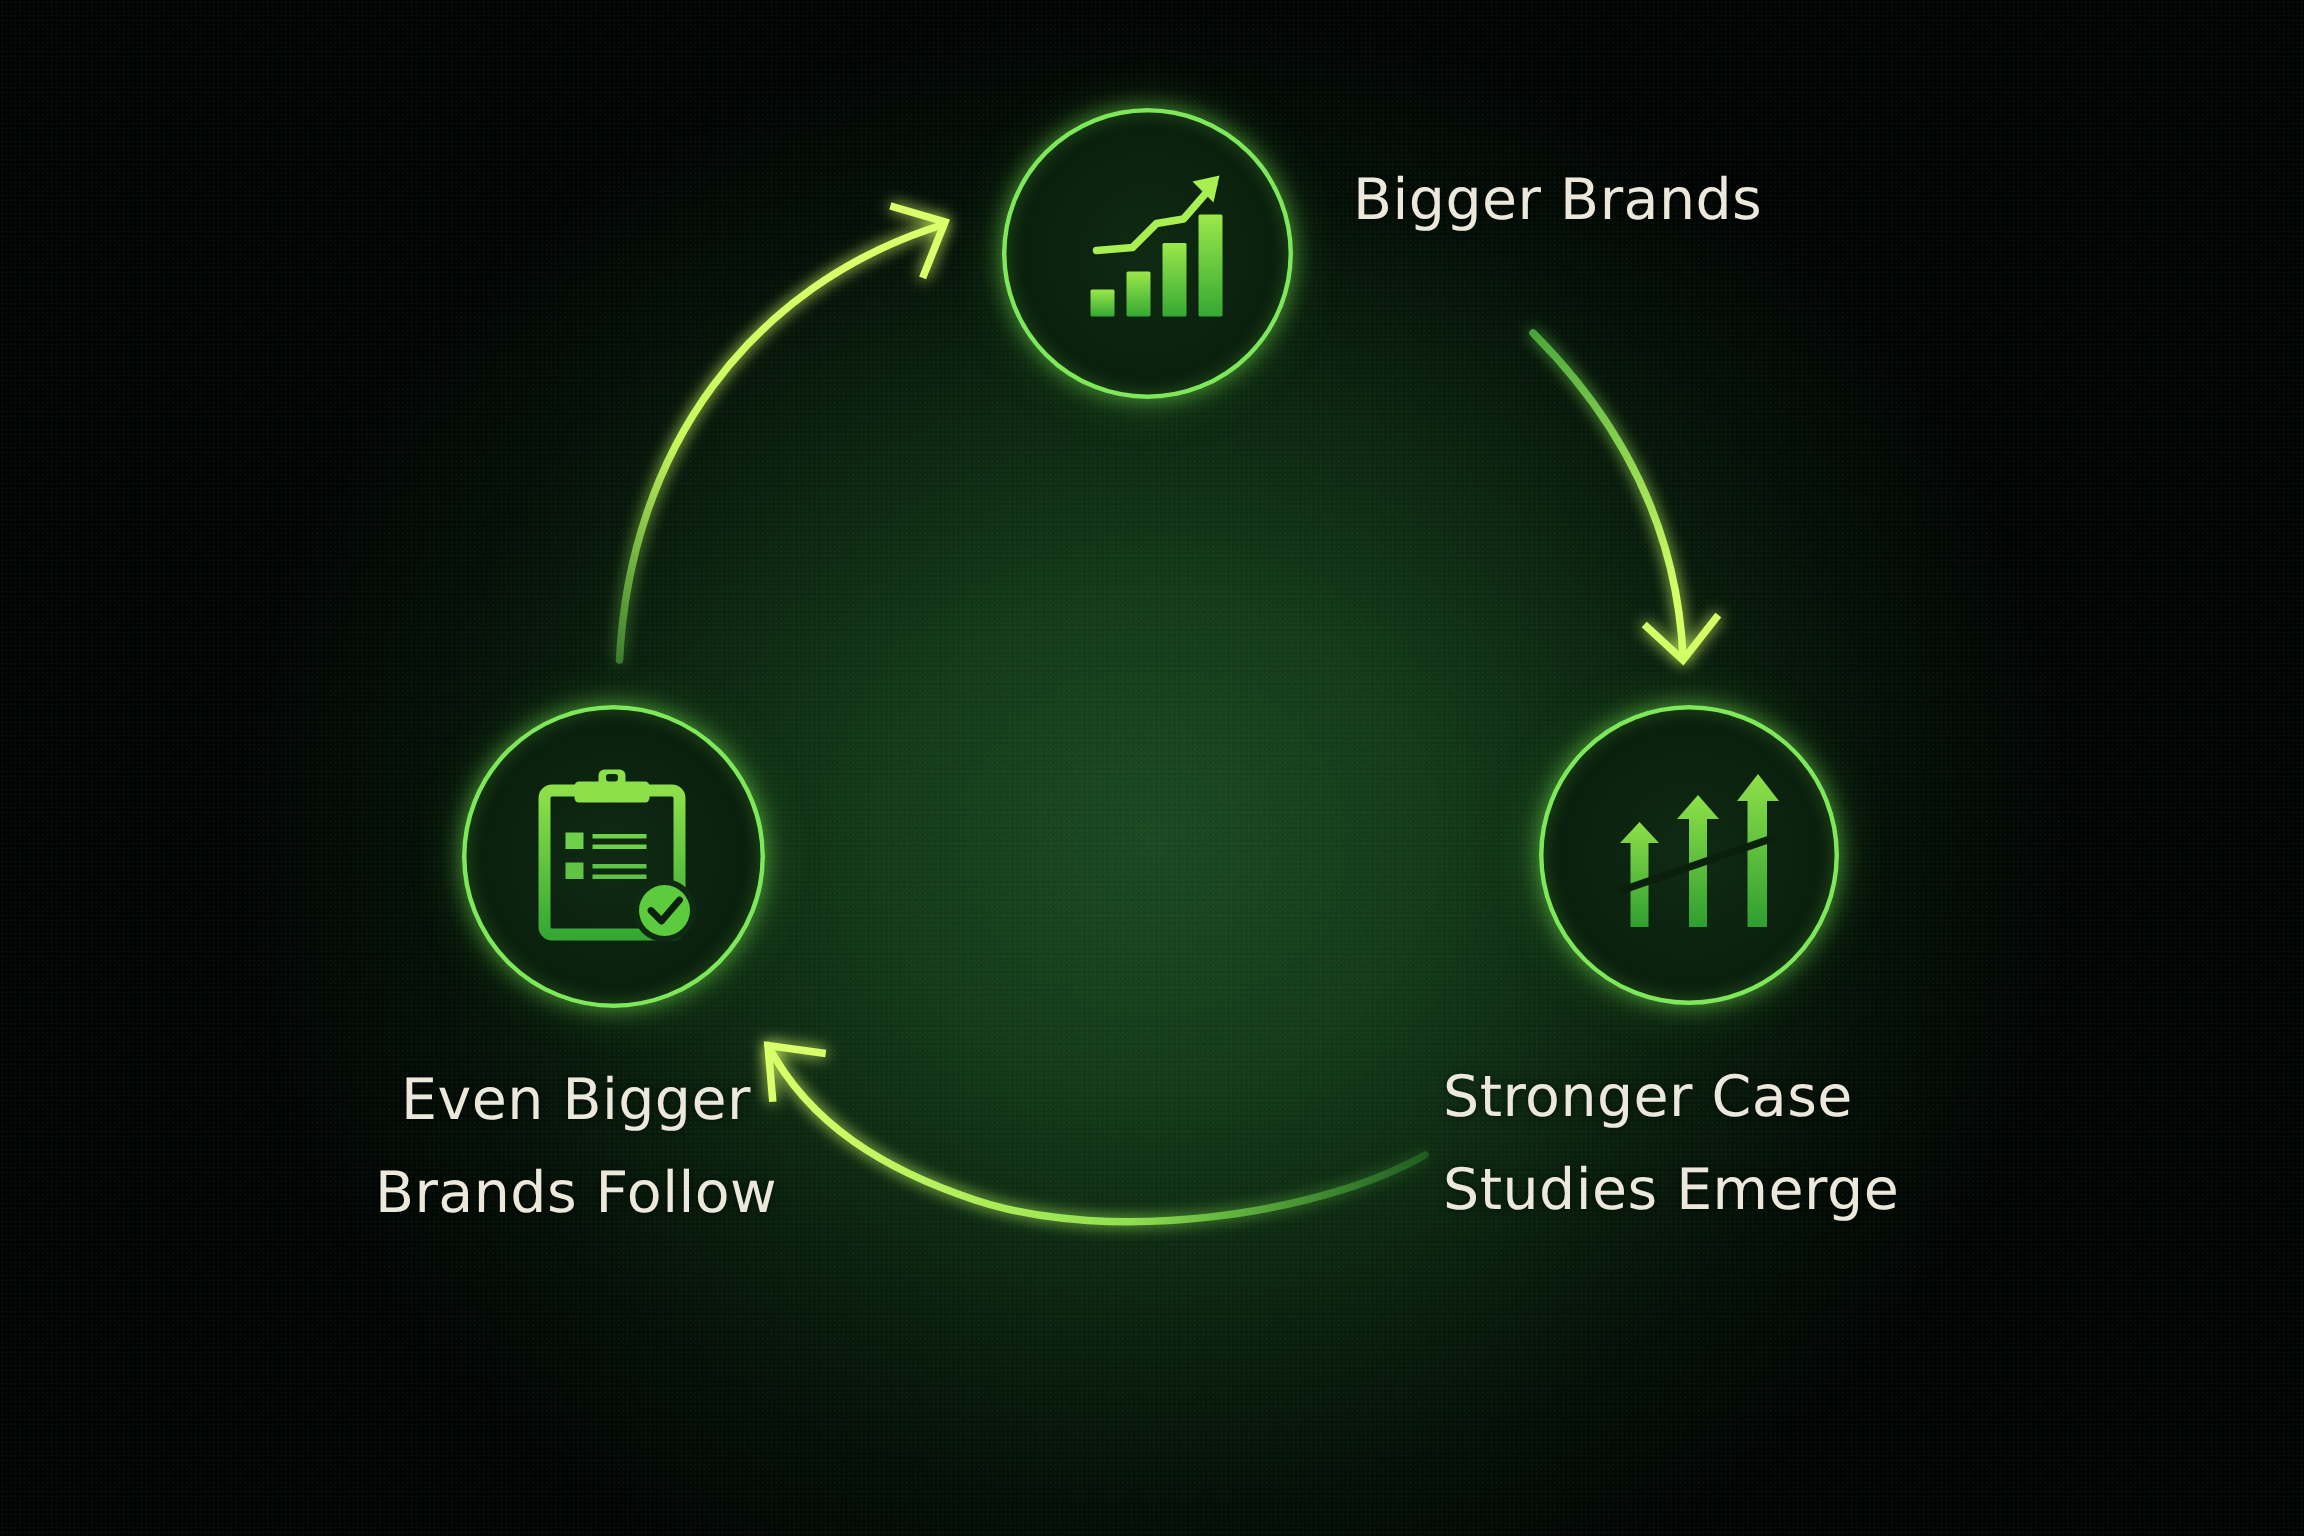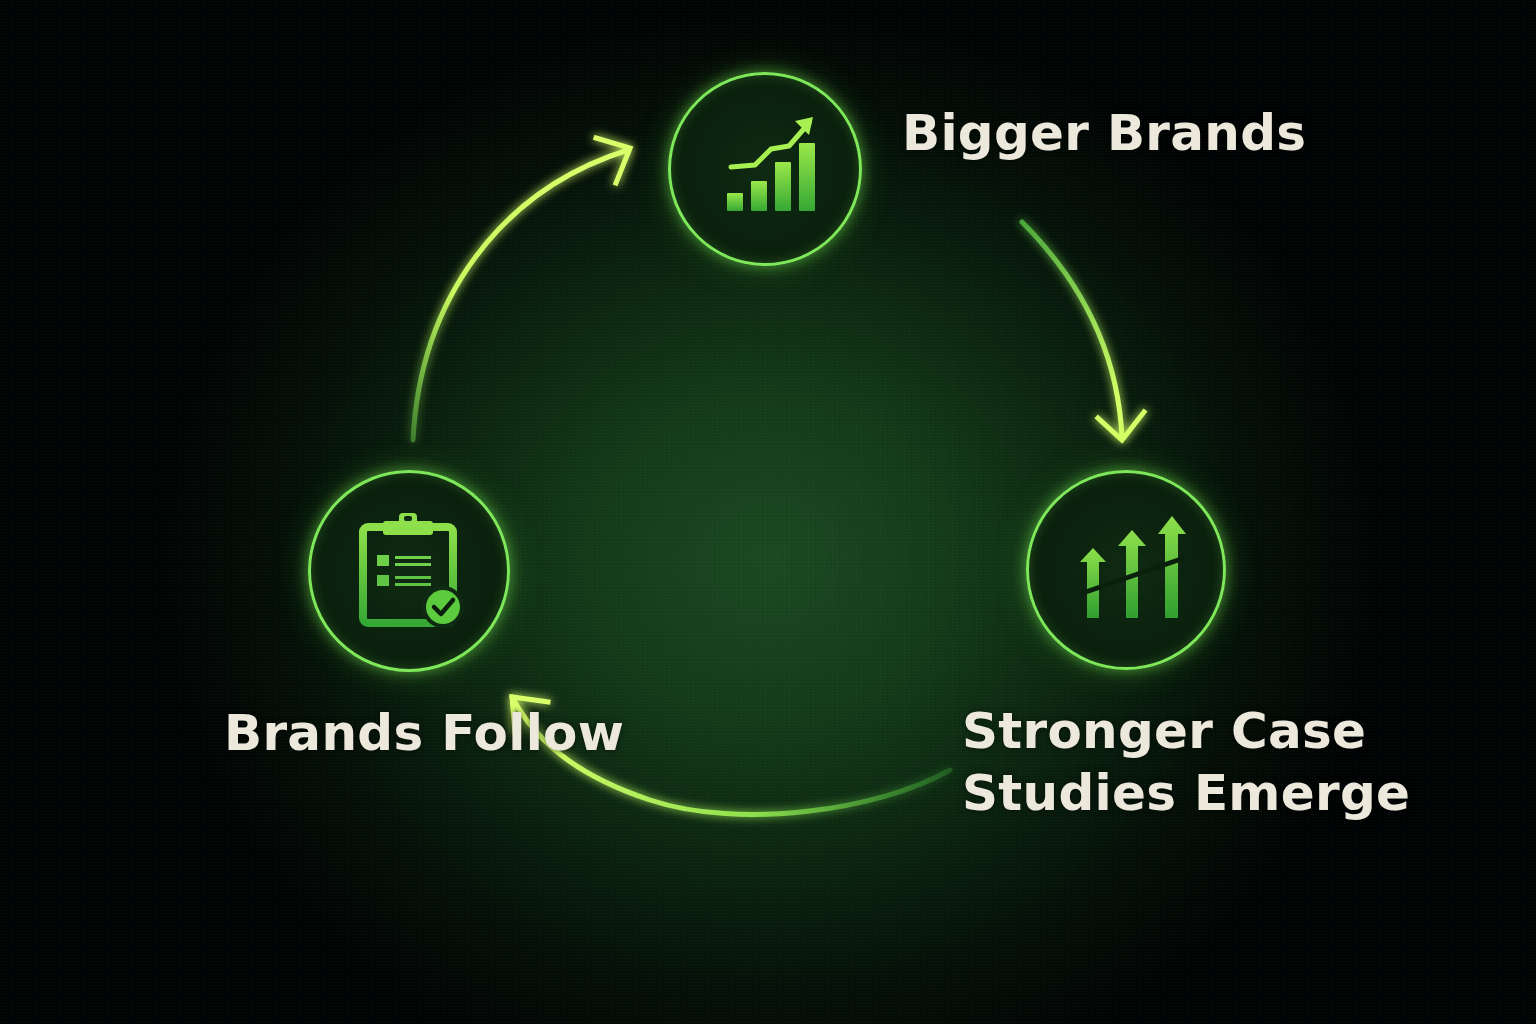--- a/index.html
+++ b/index.html
@@ -49,22 +49,22 @@
       align-items: center;
       justify-content: center;
     }
     .node svg { width: 120px; height: 120px; }
     #node-top { left: 668px; top: 72px; width: 194px; height: 194px; }
     #node-right { left: 1026px; top: 470px; width: 200px; height: 200px; }
     #node-left { left: 308px; top: 470px; width: 202px; height: 202px; }
     .label {
       position: absolute;
       color: #ece9dc;
-      font-weight: bold;
-      font-size: 50px;
+      font-weight: normal;
+      font-size: 38px;
       line-height: 62px;
       letter-spacing: 0.3px;
       text-shadow: 0 0 6px rgba(0,0,0,0.6);
       white-space: nowrap;
     }
     .label span { display: block; }
     #label-top { left: 902px; top: 102px; text-align: left; }
     #label-right { left: 962px; top: 700px; width: 350px; }
     #label-left { left: 224px; top: 702px; text-align: center; width: 320px; }
   </style>
@@ -179,15 +179,16 @@
       <rect x="28" y="64" width="12" height="11" fill="#5fc444"></rect>
       <rect x="46" y="65" width="36" height="3" fill="#5fc444"></rect>
       <rect x="46" y="72" width="36" height="3" fill="#5fc444"></rect>
 
       <circle cx="94" cy="96" r="21" fill="#0f2a12"></circle>
       <circle cx="94" cy="96" r="17" fill="#5ccb3e"></circle>
       <path d="M85 96 L 92 103 L 104 89" fill="none" stroke="#0b1f0d" stroke-width="4.5" stroke-linecap="round" stroke-linejoin="round"></path>
     </svg>
   </div>
   <div class="label" id="label-left">
+    <span>Even Bigger</span>
     <span>Brands Follow</span>
   </div>
 </div>
 
 </body></html>

